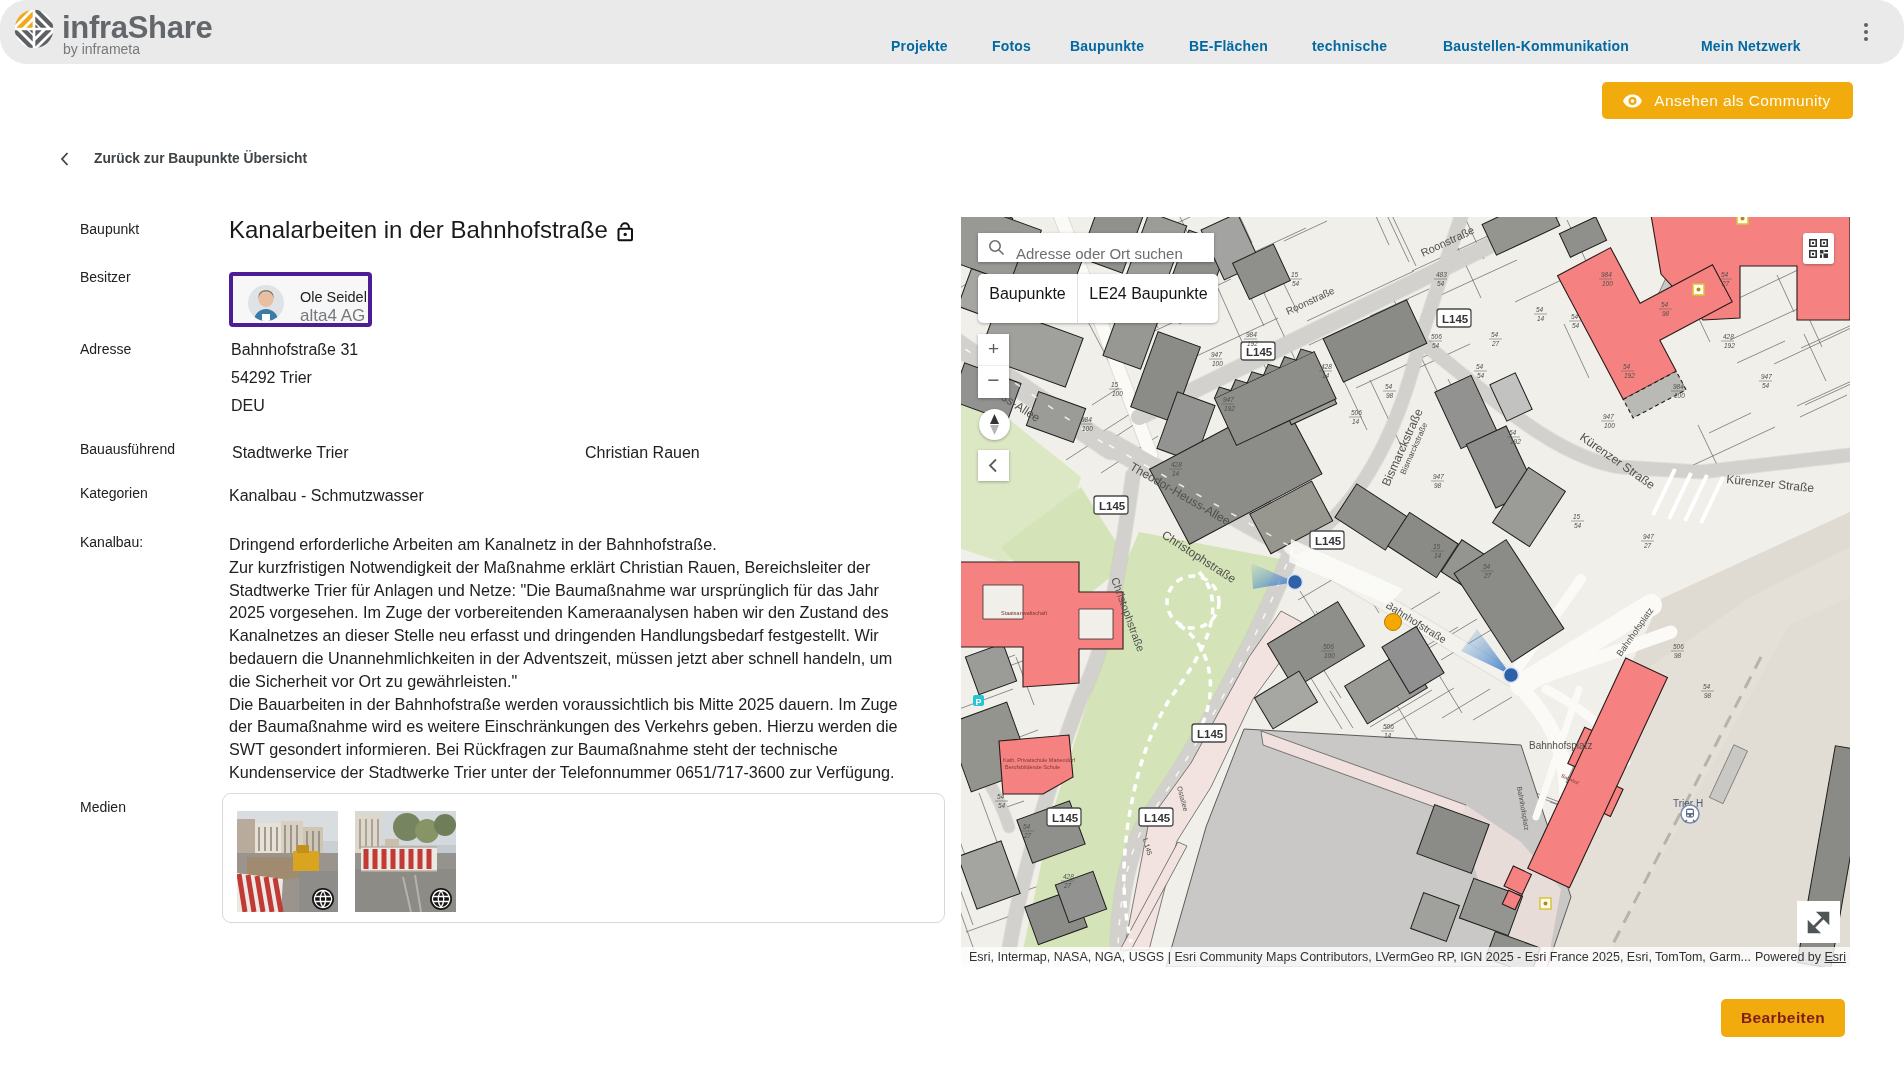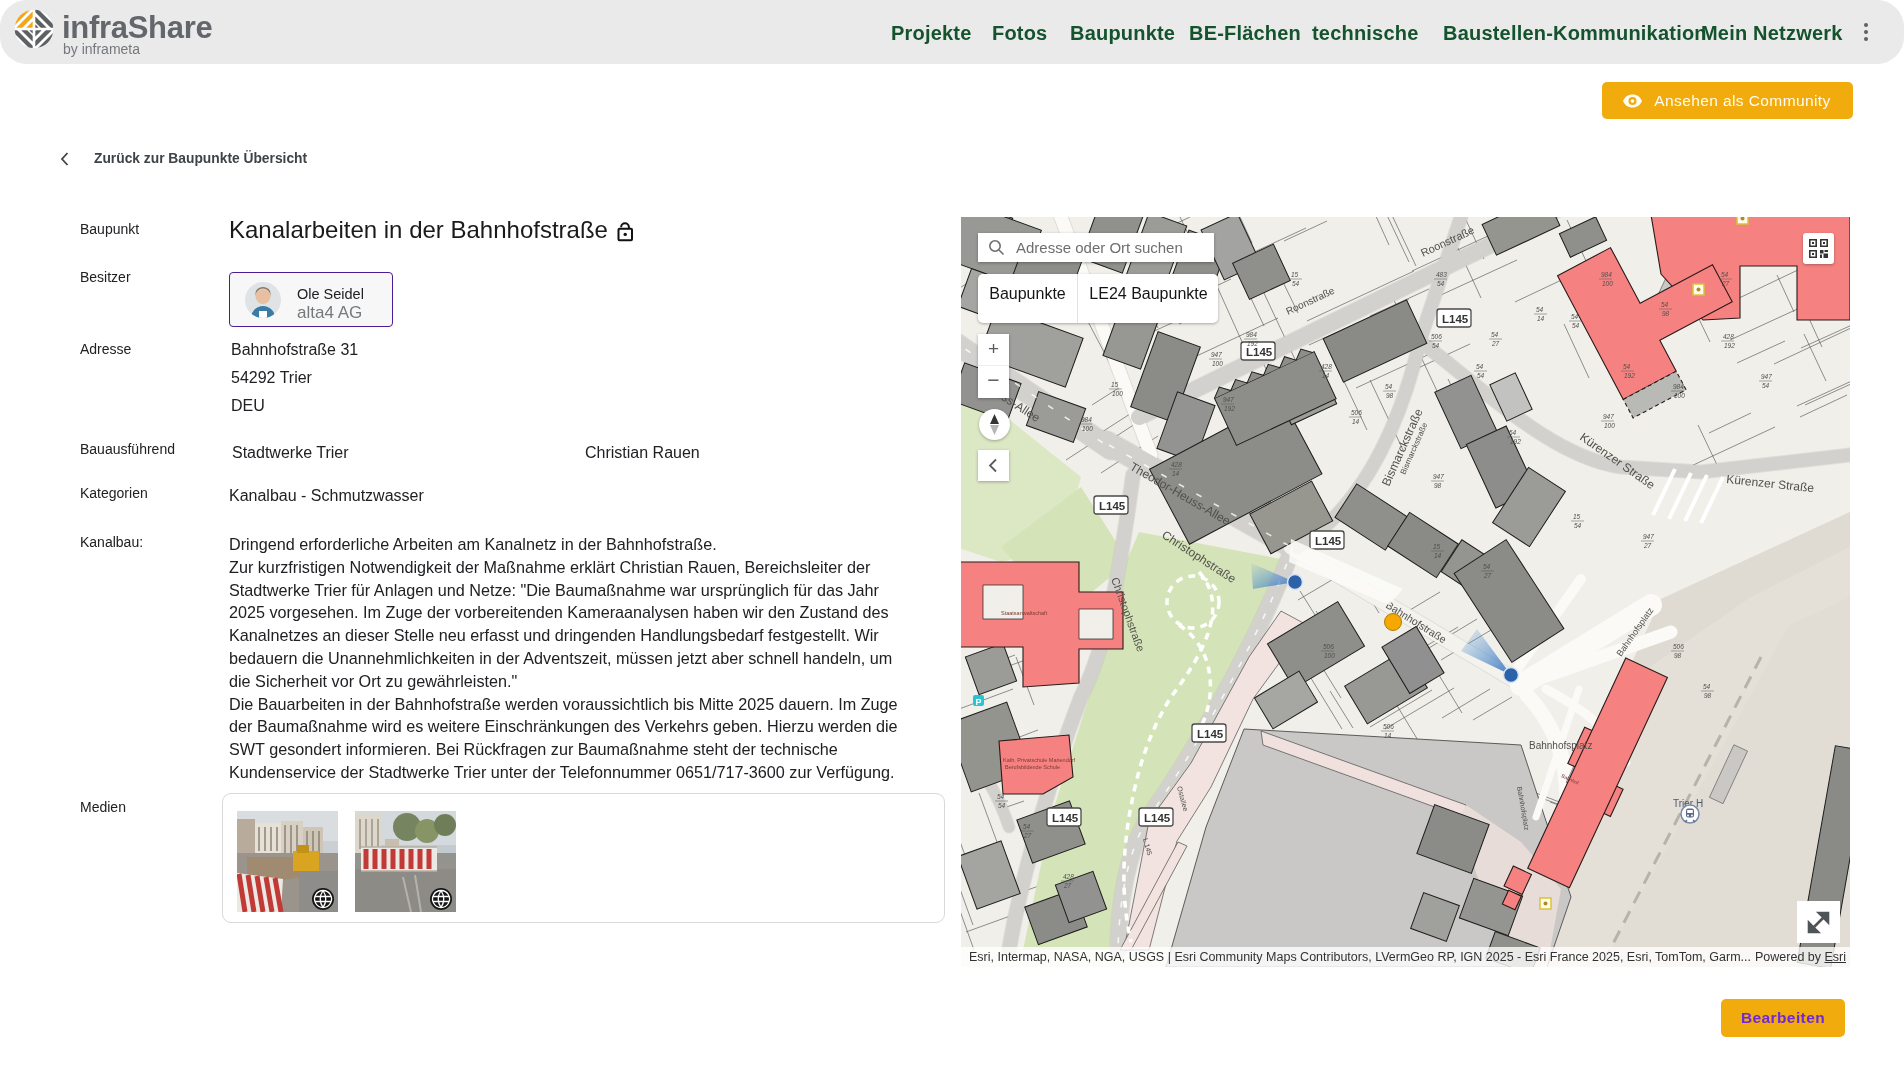--- a/index.html
+++ b/index.html
@@ -1,30 +1,30 @@
 <!DOCTYPE html>
 <html><head>
 <meta charset="utf-8">
 <style>
   * { margin:0; padding:0; box-sizing:border-box; }
   html,body { width:1904px; height:1066px; background:#fff; font-family:"Liberation Sans", sans-serif; overflow:hidden; }
   .abs { position:absolute; }
   #header { position:absolute; left:0; top:0; width:1904px; height:64px; background:#eaeaea;border-radius:27px; }
-  .nav { position:absolute; top:22px; font-size:20px; font-weight:bold; color:#14532d; letter-spacing:0.2px; }
+  .nav { position:absolute; top:38px; font-size:14px; font-weight:bold; color:#0369a1; letter-spacing:0.2px; }
   #logo-text { position:absolute; left:62px; top:10px; font-size:31px; color:#63676b; font-weight:bold; letter-spacing:-0.3px;}
   #logo-sub { position:absolute; left:63px; top:41px; font-size:14px; color:#75797d; }
   #btn-community { position:absolute; left:1602px; top:82px; width:251px; height:37px; background:#f2ab0c; border-radius:5px; color:#fdfcf5; font-weight:normal; font-size:15.5px; text-align:center; line-height:37px; letter-spacing:0.4px; }
   #breadcrumb { position:absolute; left:57px; top:151px; color:#3e4347; font-size:13.8px; font-weight:bold; }
   .label { position:absolute; left:80px; font-size:14px; color:#202124; }
   #title { position:absolute; left:229px; top:216px; font-size:24px; color:#1a1a1a; }
   .val { position:absolute; font-size:16px; color:#202124; }
-  #ownercard { position:absolute; left:229px; top:272px; width:164px; height:55px; background:#f7f7f7; border:1px solid #4c1d95; border-radius:4px; }
+  #ownercard { position:absolute; left:229px; top:272px; width:143px; height:55px; background:#f7f7f7; border:4px solid #4c1d95; border-radius:4px; }
   #medienbox { position:absolute; left:222px; top:793px; width:723px; height:130px; border:1px solid #d9d9d9; border-radius:9px; }
   #bem { position:absolute; left:229px; top:533px; width:683px; font-size:16.2px; color:#202124; line-height:22.8px; }
-  #btn-bearbeiten { position:absolute; left:1721px; top:999px; width:124px; height:38px; background:#f2ab0c; border-radius:5px; color:#6d28d9; font-weight:bold; font-size:15.5px; text-align:center; line-height:38px; letter-spacing:0.4px; }
+  #btn-bearbeiten { position:absolute; left:1721px; top:999px; width:124px; height:38px; background:#f2ab0c; border-radius:5px; color:#7f1d1d; font-weight:bold; font-size:15.5px; text-align:center; line-height:38px; letter-spacing:0.4px; }
   #map { position:absolute; left:961px; top:217px; width:889px; height:750px; background:#f0efe9; overflow:hidden; }
 </style>
 </head>
 <body>
 
 <div id="header">
   <svg class="abs" style="left:14px;top:9px" width="40" height="40" viewBox="0 0 40 40">
     <defs>
       <clipPath id="lc">
           <circle cx="20" cy="20" r="19.3"></circle>
@@ -665,21 +665,21 @@
 <circle cx="334" cy="365" r="7.5" fill="#2e62a8" stroke="#d5e4f7" stroke-width="1.5"></circle>
 <circle cx="550" cy="458" r="7.5" fill="#2e62a8" stroke="#d5e4f7" stroke-width="1.5"></circle>
 <circle cx="432" cy="405" r="8.5" fill="#f5a800" stroke="#b07c00" stroke-width="1"></circle>
 </svg>
 
 <div class="abs" style="left:17px;top:16px;width:236px;height:29px;background:#fff;box-shadow:0 1px 3px rgba(0,0,0,.3);">
   <svg class="abs" style="left:10px;top:6px" width="17" height="17" viewBox="0 0 17 17">
         <circle cx="7" cy="7" r="5.2" fill="none" stroke="#6e6e6e" stroke-width="1.6"></circle>
         <line x1="11" y1="11" x2="15.5" y2="15.5" stroke="#6e6e6e" stroke-width="1.6"></line>
       </svg>
-  <span class="abs" style="left:38px;top:6px;font-size:15px;color:#6e6e6e">Adresse oder Ort suchen</span>
+  <span class="abs" style="left:38px;top:12px;font-size:15px;color:#6e6e6e">Adresse oder Ort suchen</span>
 </div>
 <div class="abs" style="left:17px;top:57px;width:240px;height:49px;background:#fff;border-radius:5px;box-shadow:0 1px 3px rgba(0,0,0,.3);">
   <div class="abs" style="left:0;top:0;width:100px;height:49px;border-right:1px solid #e2e2e2;text-align:center;line-height:40px;font-size:16px;color:#151515">Baupunkte</div>
   <div class="abs" style="left:101px;top:0;width:139px;height:49px;text-align:center;line-height:40px;font-size:16px;color:#151515">LE24 Baupunkte</div>
 </div>
 <div class="abs" style="left:17px;top:117px;width:31px;height:64px;background:#fff;box-shadow:0 1px 3px rgba(0,0,0,.3);">
   <div class="abs" style="left:0;top:0;width:31px;height:32px;border-bottom:1px solid #eee;text-align:center;line-height:30px;font-size:19px;color:#5c5c5c">+</div>
   <div class="abs" style="left:0;top:32px;width:31px;height:32px;text-align:center;line-height:28px;font-size:21px;color:#5c5c5c">−</div>
 </div>
 <div class="abs" style="left:18px;top:192px;width:31px;height:31px;background:#fff;border-radius:50%;box-shadow:0 1px 3px rgba(0,0,0,.3);">

